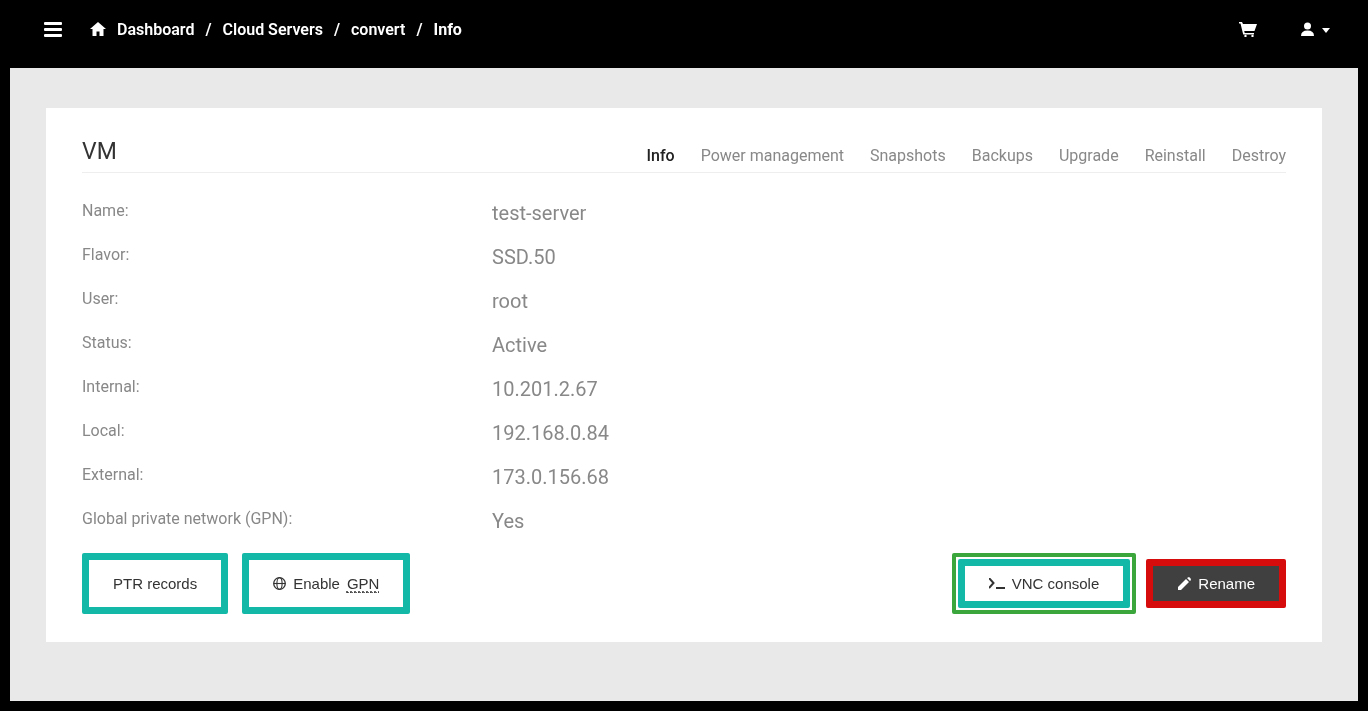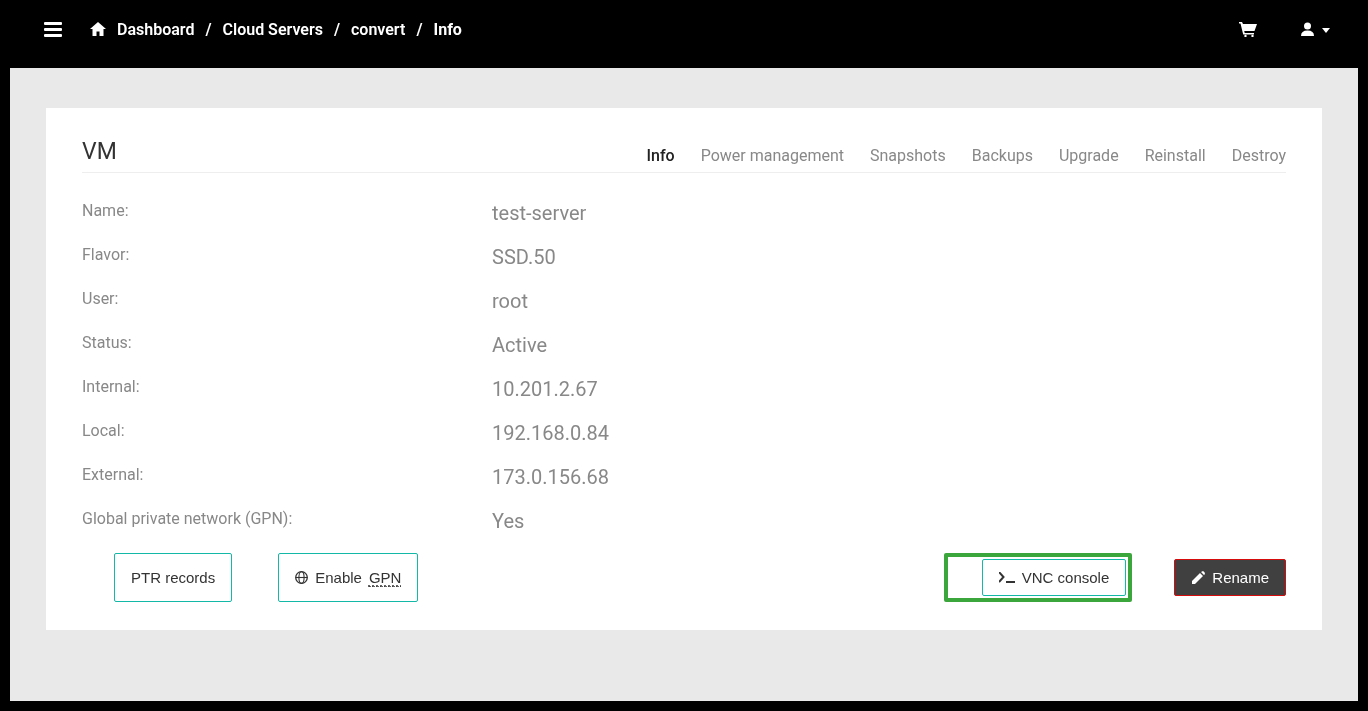--- a/index.html
+++ b/index.html
@@ -124,31 +124,30 @@
     font-size: 20px;
   }
   .actions {
     display: flex;
     justify-content: space-between;
     margin-top: 0px;
   }
   .actions-left { display:flex; gap:14px; }
   .actions-right { display:flex; gap:10px; align-items:center;}
   .btn {
-    border: 1px solid #14b8a6;
+    border: 7px solid #14b8a6;
     background: #fff;
-    padding: 9px 16px;
+    padding: 9px 24px;
     font-size: 15px;
     color: #333;
     cursor: pointer;
     display: inline-flex;
     align-items: center;
     gap: 7px;
     border-radius: 2px;
-    margin-left: 32px;
   }
   .btn .dotted {
     border-bottom: 1px dotted #666;
   }
   .btn-vnc-wrap {
     border: 4px solid #3ba63b;
     padding: 2px;
     border-radius: 2px;
   }
   .btn-danger {

